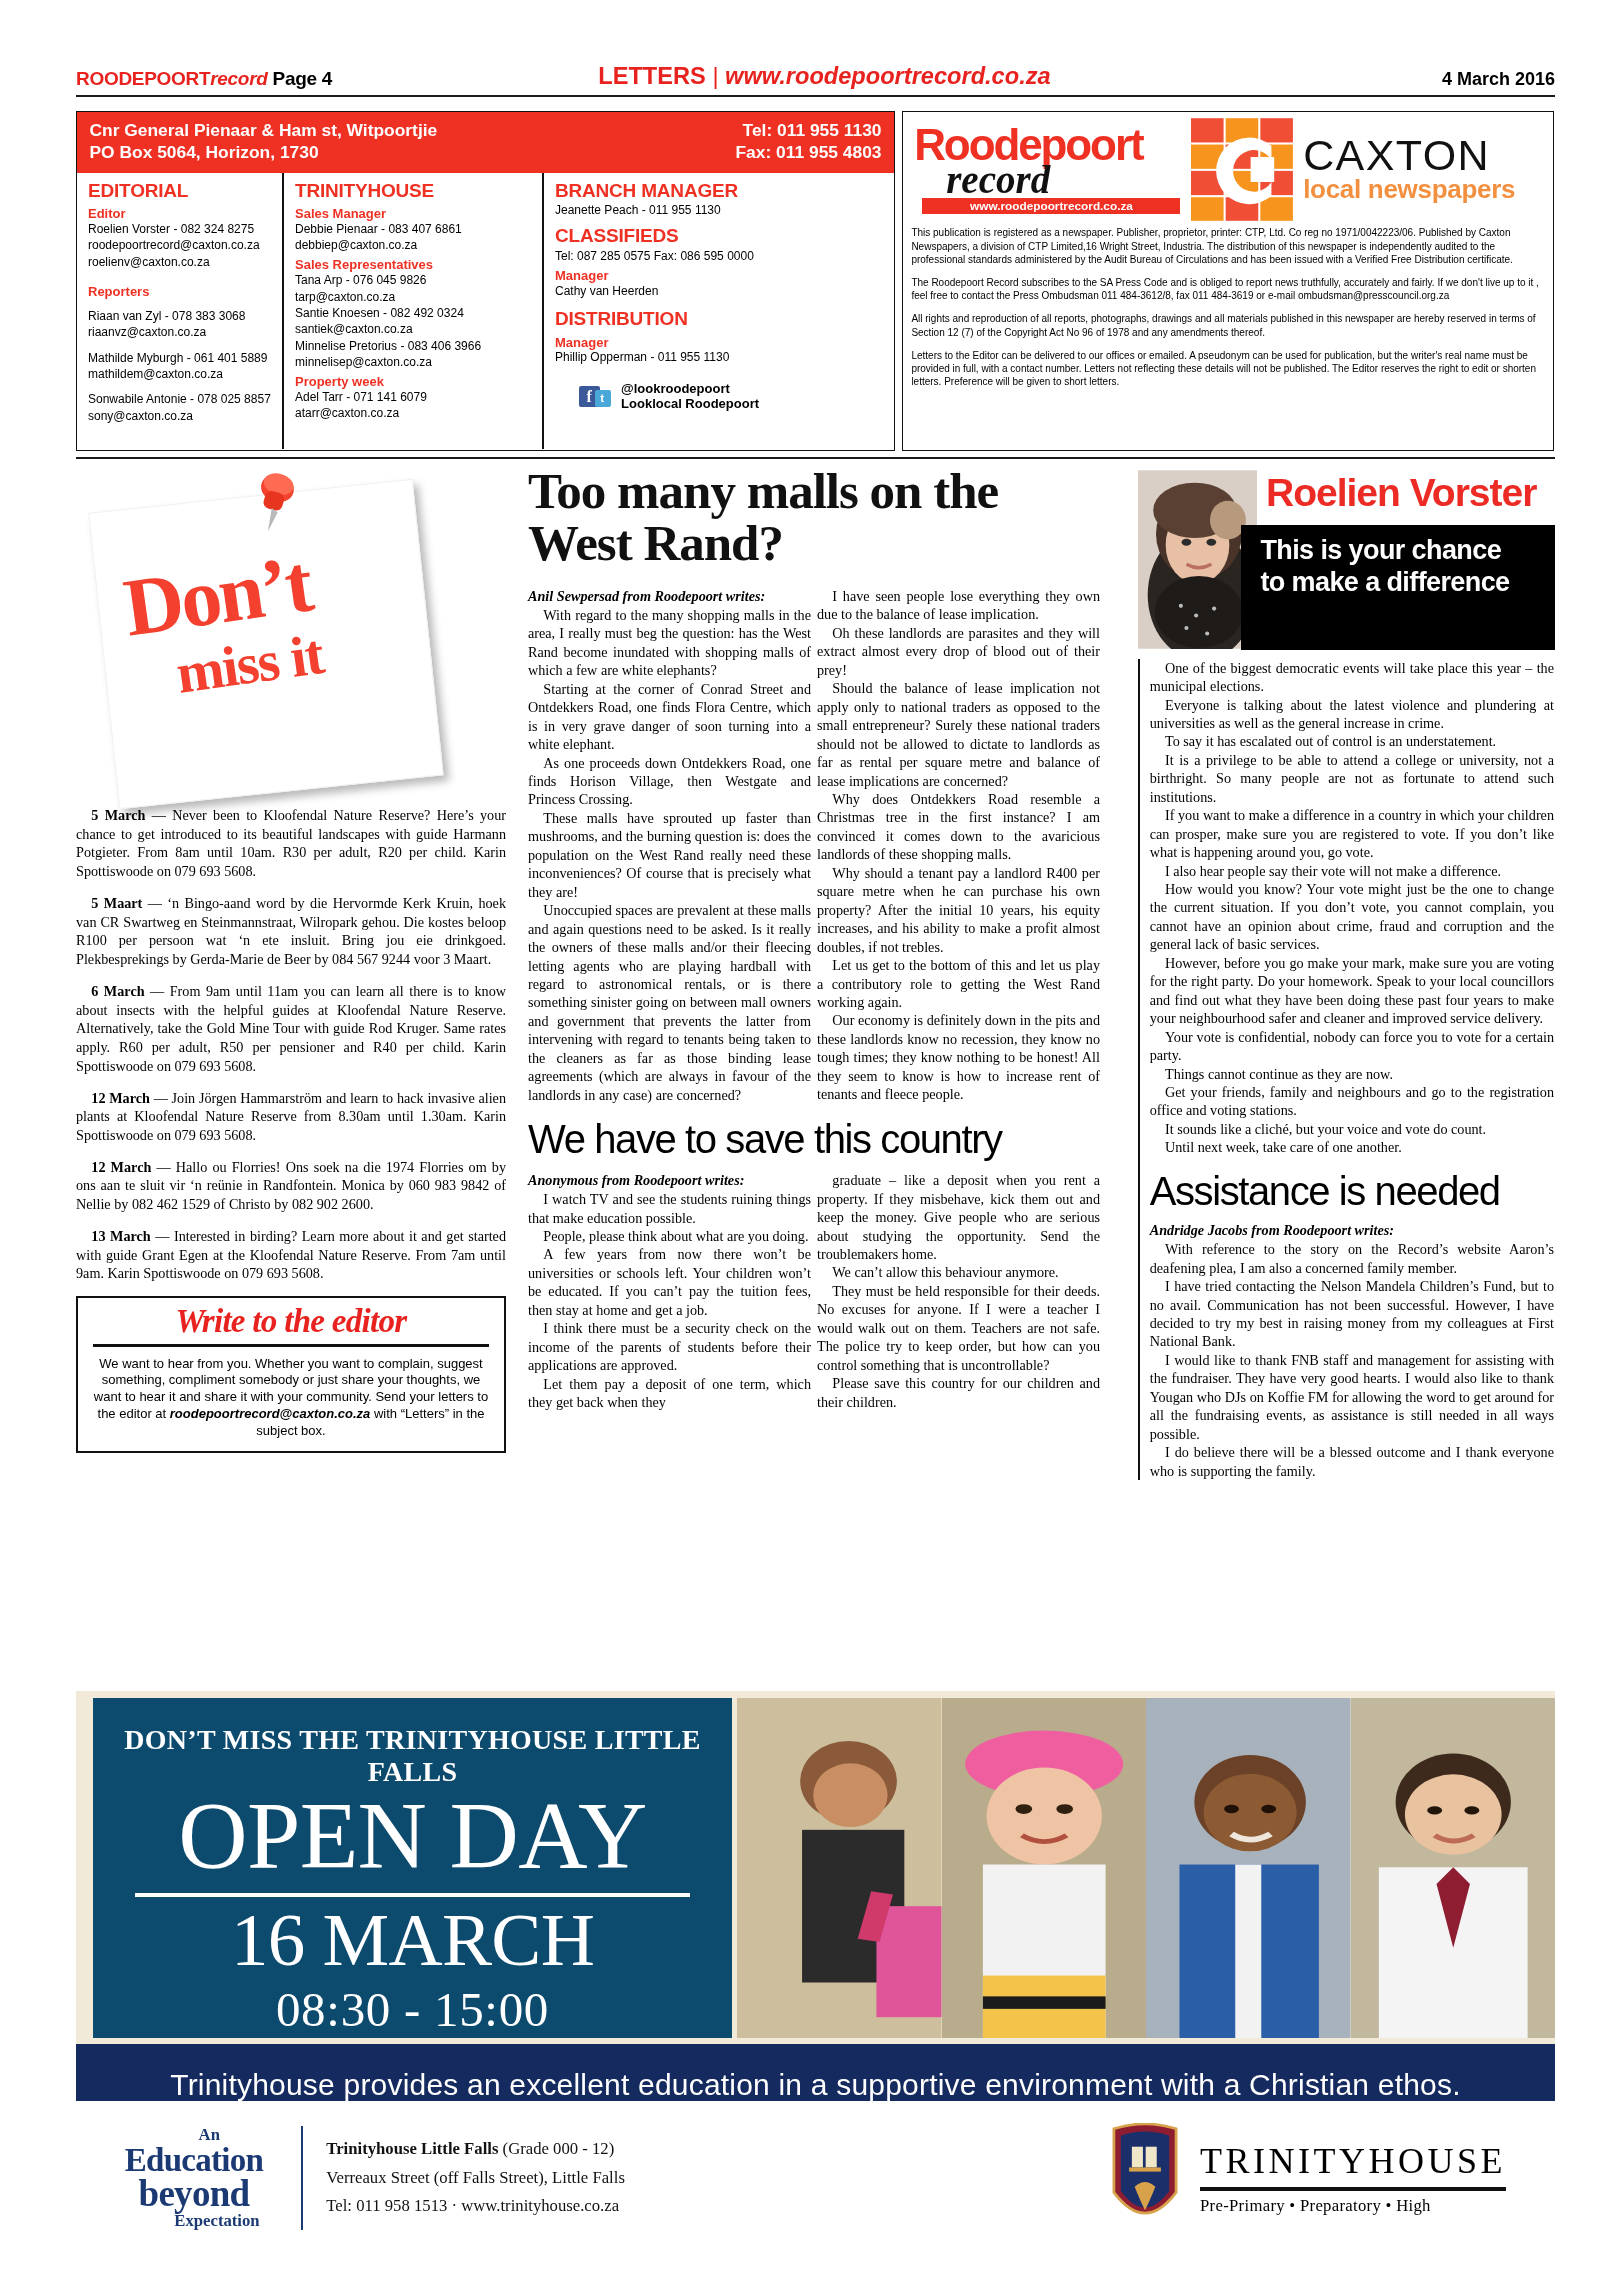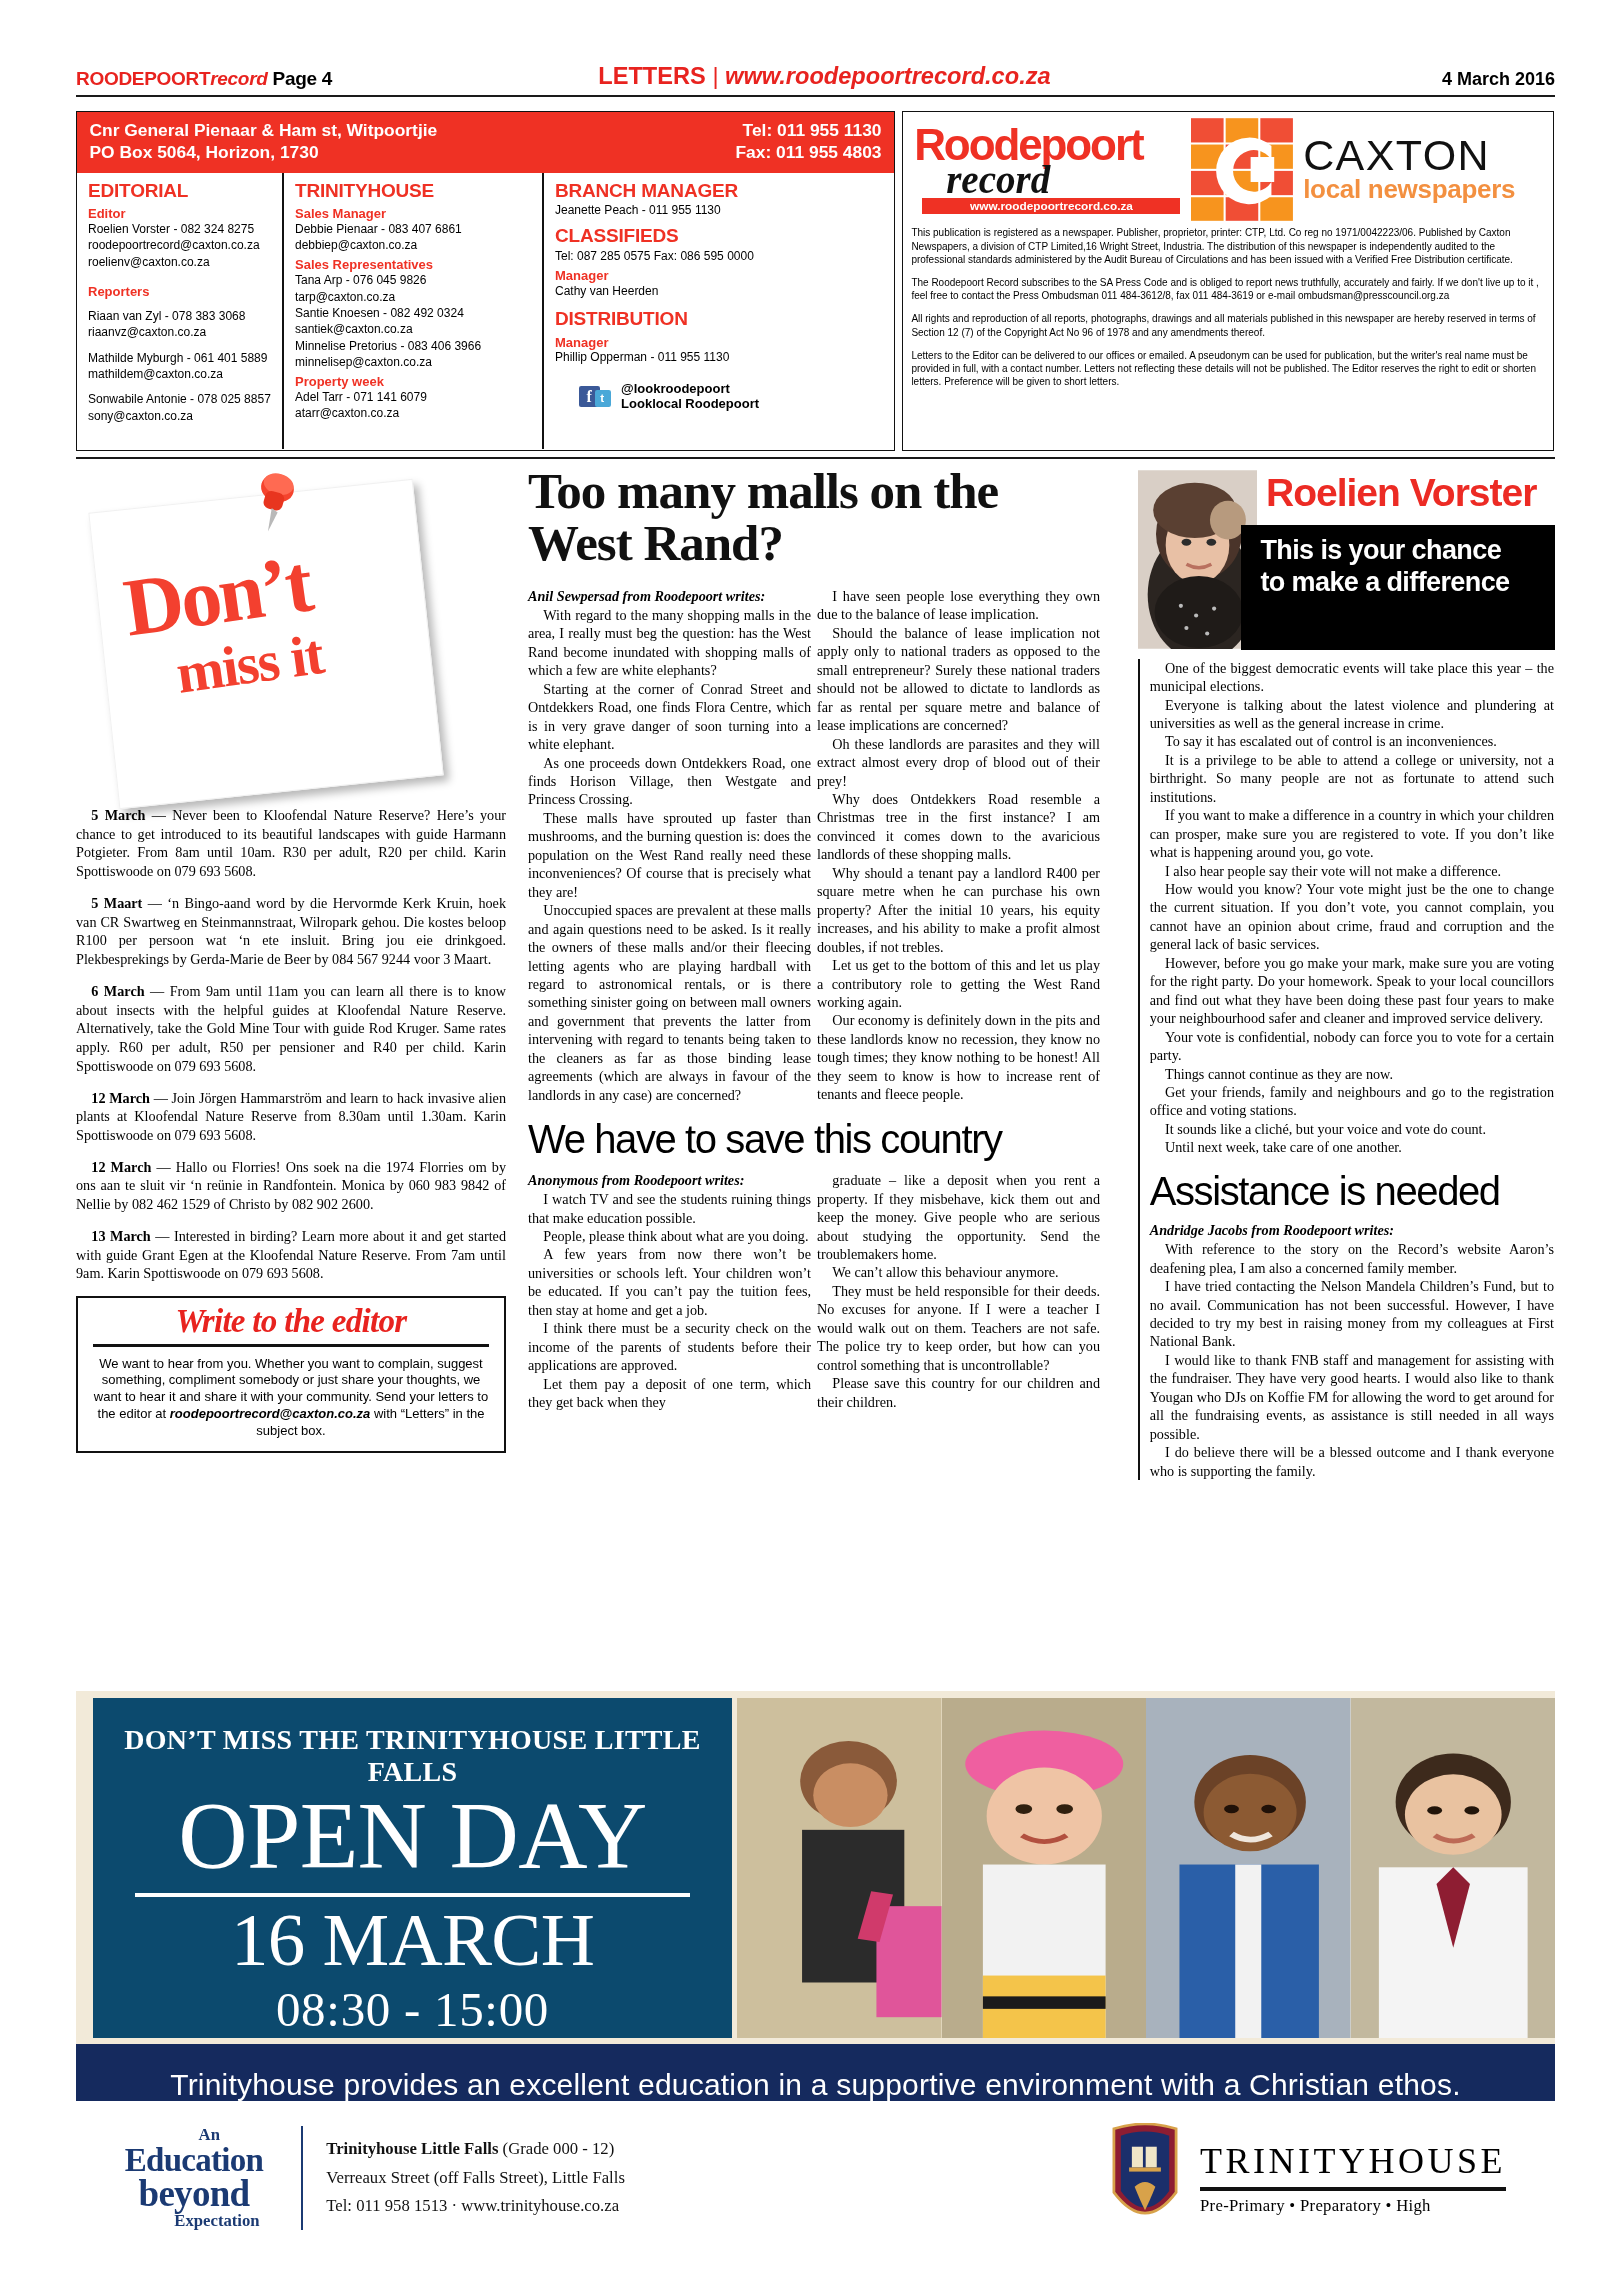--- a/index.html
+++ b/index.html
@@ -337,22 +337,22 @@
       <div class="c body-serif">
         <p class="byline">Anil Sewpersad from Roodepoort writes:</p>
         <p>With regard to the many shopping malls in the area, I really must beg the question: has the West Rand become inundated with shopping malls of which a few are white elephants?</p>
         <p>Starting at the corner of Conrad Street and Ontdekkers Road, one finds Flora Centre, which is in very grave danger of soon turning into a white elephant.</p>
         <p>As one proceeds down Ontdekkers Road, one finds Horison Village, then Westgate and Princess Crossing.</p>
         <p>These malls have sprouted up faster than mushrooms, and the burning question is: does the population on the West Rand really need these inconveniences? Of course that is precisely what they are!</p>
         <p>Unoccupied spaces are prevalent at these malls and again questions need to be asked. Is it really the owners of these malls and/or their fleecing letting agents who are playing hardball with regard to astronomical rentals, or is there something sinister going on between mall owners and government that prevents the latter from intervening with regard to tenants being taken to the cleaners as far as those binding lease agreements (which are always in favour of the landlords in any case) are concerned?</p>
       </div>
       <div class="c body-serif">
         <p>I have seen people lose everything they own due to the balance of lease implication.</p>
+        <p>Oh these landlords are parasites and they will extract almost every drop of blood out of their prey!</p>
         <p>Should the balance of lease implication not apply only to national traders as opposed to the small entrepreneur? Surely these national traders should not be allowed to dictate to landlords as far as rental per square metre and balance of lease implications are concerned?</p>
-        <p>Oh these landlords are parasites and they will extract almost every drop of blood out of their prey!</p>
         <p>Why does Ontdekkers Road resemble a Christmas tree in the first instance? I am convinced it comes down to the avaricious landlords of these shopping malls.</p>
         <p>Why should a tenant pay a landlord R400 per square metre when he can purchase his own property? After the initial 10 years, his equity increases, and his ability to make a profit almost doubles, if not trebles.</p>
         <p>Let us get to the bottom of this and let us play a contributory role to getting the West Rand working again.</p>
         <p>Our economy is definitely down in the pits and these landlords know no recession, they know no tough times; they know nothing to be honest! All they seem to know is how to increase rent of tenants and fleece people.</p>
       </div>
     </div>
 
     <h2 class="hl-save">We have to save this country</h2>
     <div class="twocol">
       <div class="c body-serif">
@@ -396,21 +396,21 @@
       <div class="rv-name">Roelien Vorster</div>
       <div class="rv-kicker">
         <div>This is your chance</div>
         <div>to make a difference</div>
       </div>
     </div>
 
     <div class="rv-body body-serif">
       <p>One of the biggest democratic events will take place this year – the municipal elections.</p>
       <p>Everyone is talking about the latest violence and plundering at universities as well as the general increase in crime.</p>
-      <p>To say it has escalated out of control is an inconveniences.</p>
+      <p>To say it has escalated out of control is an understatement.</p>
       <p>It is a privilege to be able to attend a college or university, not a birthright. So many people are not as fortunate to attend such institutions.</p>
       <p>If you want to make a difference in a country in which your children can prosper, make sure you are registered to vote. If you don’t like what is happening around you, go vote.</p>
       <p>I also hear people say their vote will not make a difference.</p>
       <p>How would you know? Your vote might just be the one to change the current situation. If you don’t vote, you cannot complain, you cannot have an opinion about crime, fraud and corruption and the general lack of basic services.</p>
       <p>However, before you go make your mark, make sure you are voting for the right party. Do your homework. Speak to your local councillors and find out what they have been doing these past four years to make your neighbourhood safer and cleaner and improved service delivery.</p>
       <p>Your vote is confidential, nobody can force you to vote for a certain party.</p>
       <p>Things cannot continue as they are now.</p>
       <p>Get your friends, family and neighbours and go to the registration office and voting stations.</p>
       <p>It sounds like a cliché, but your voice and vote do count.</p>
       <p>Until next week, take care of one another.</p>

